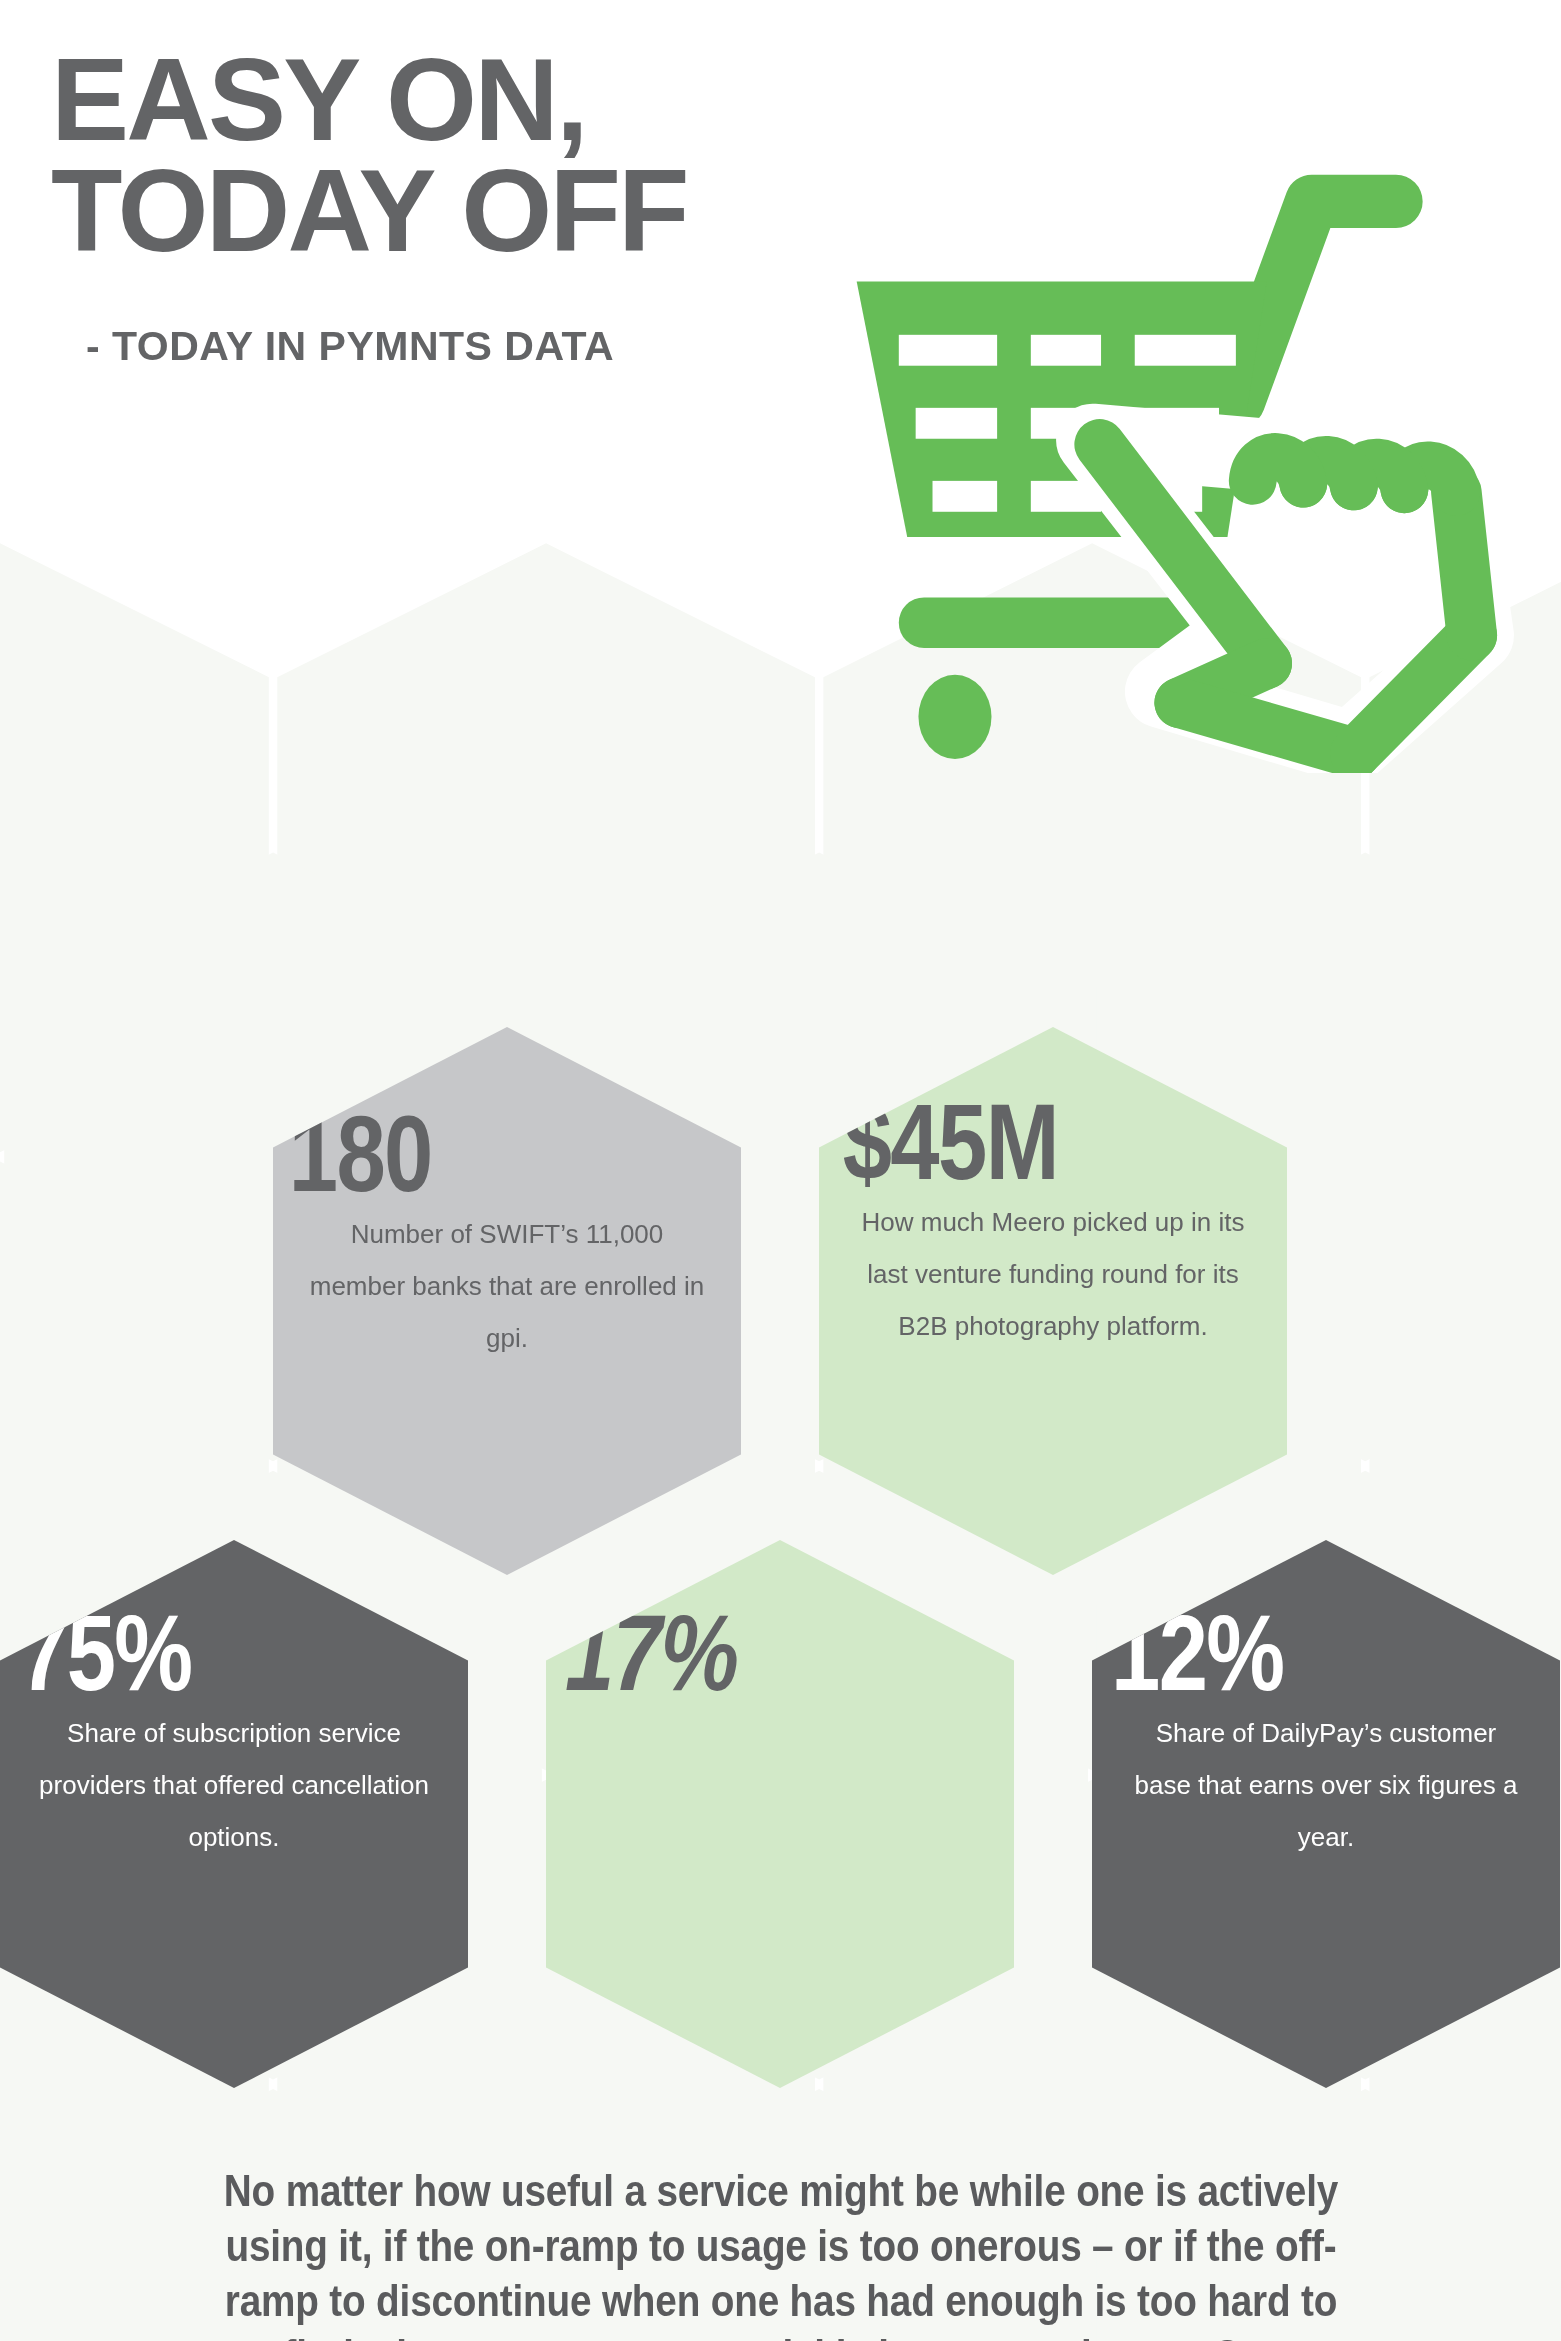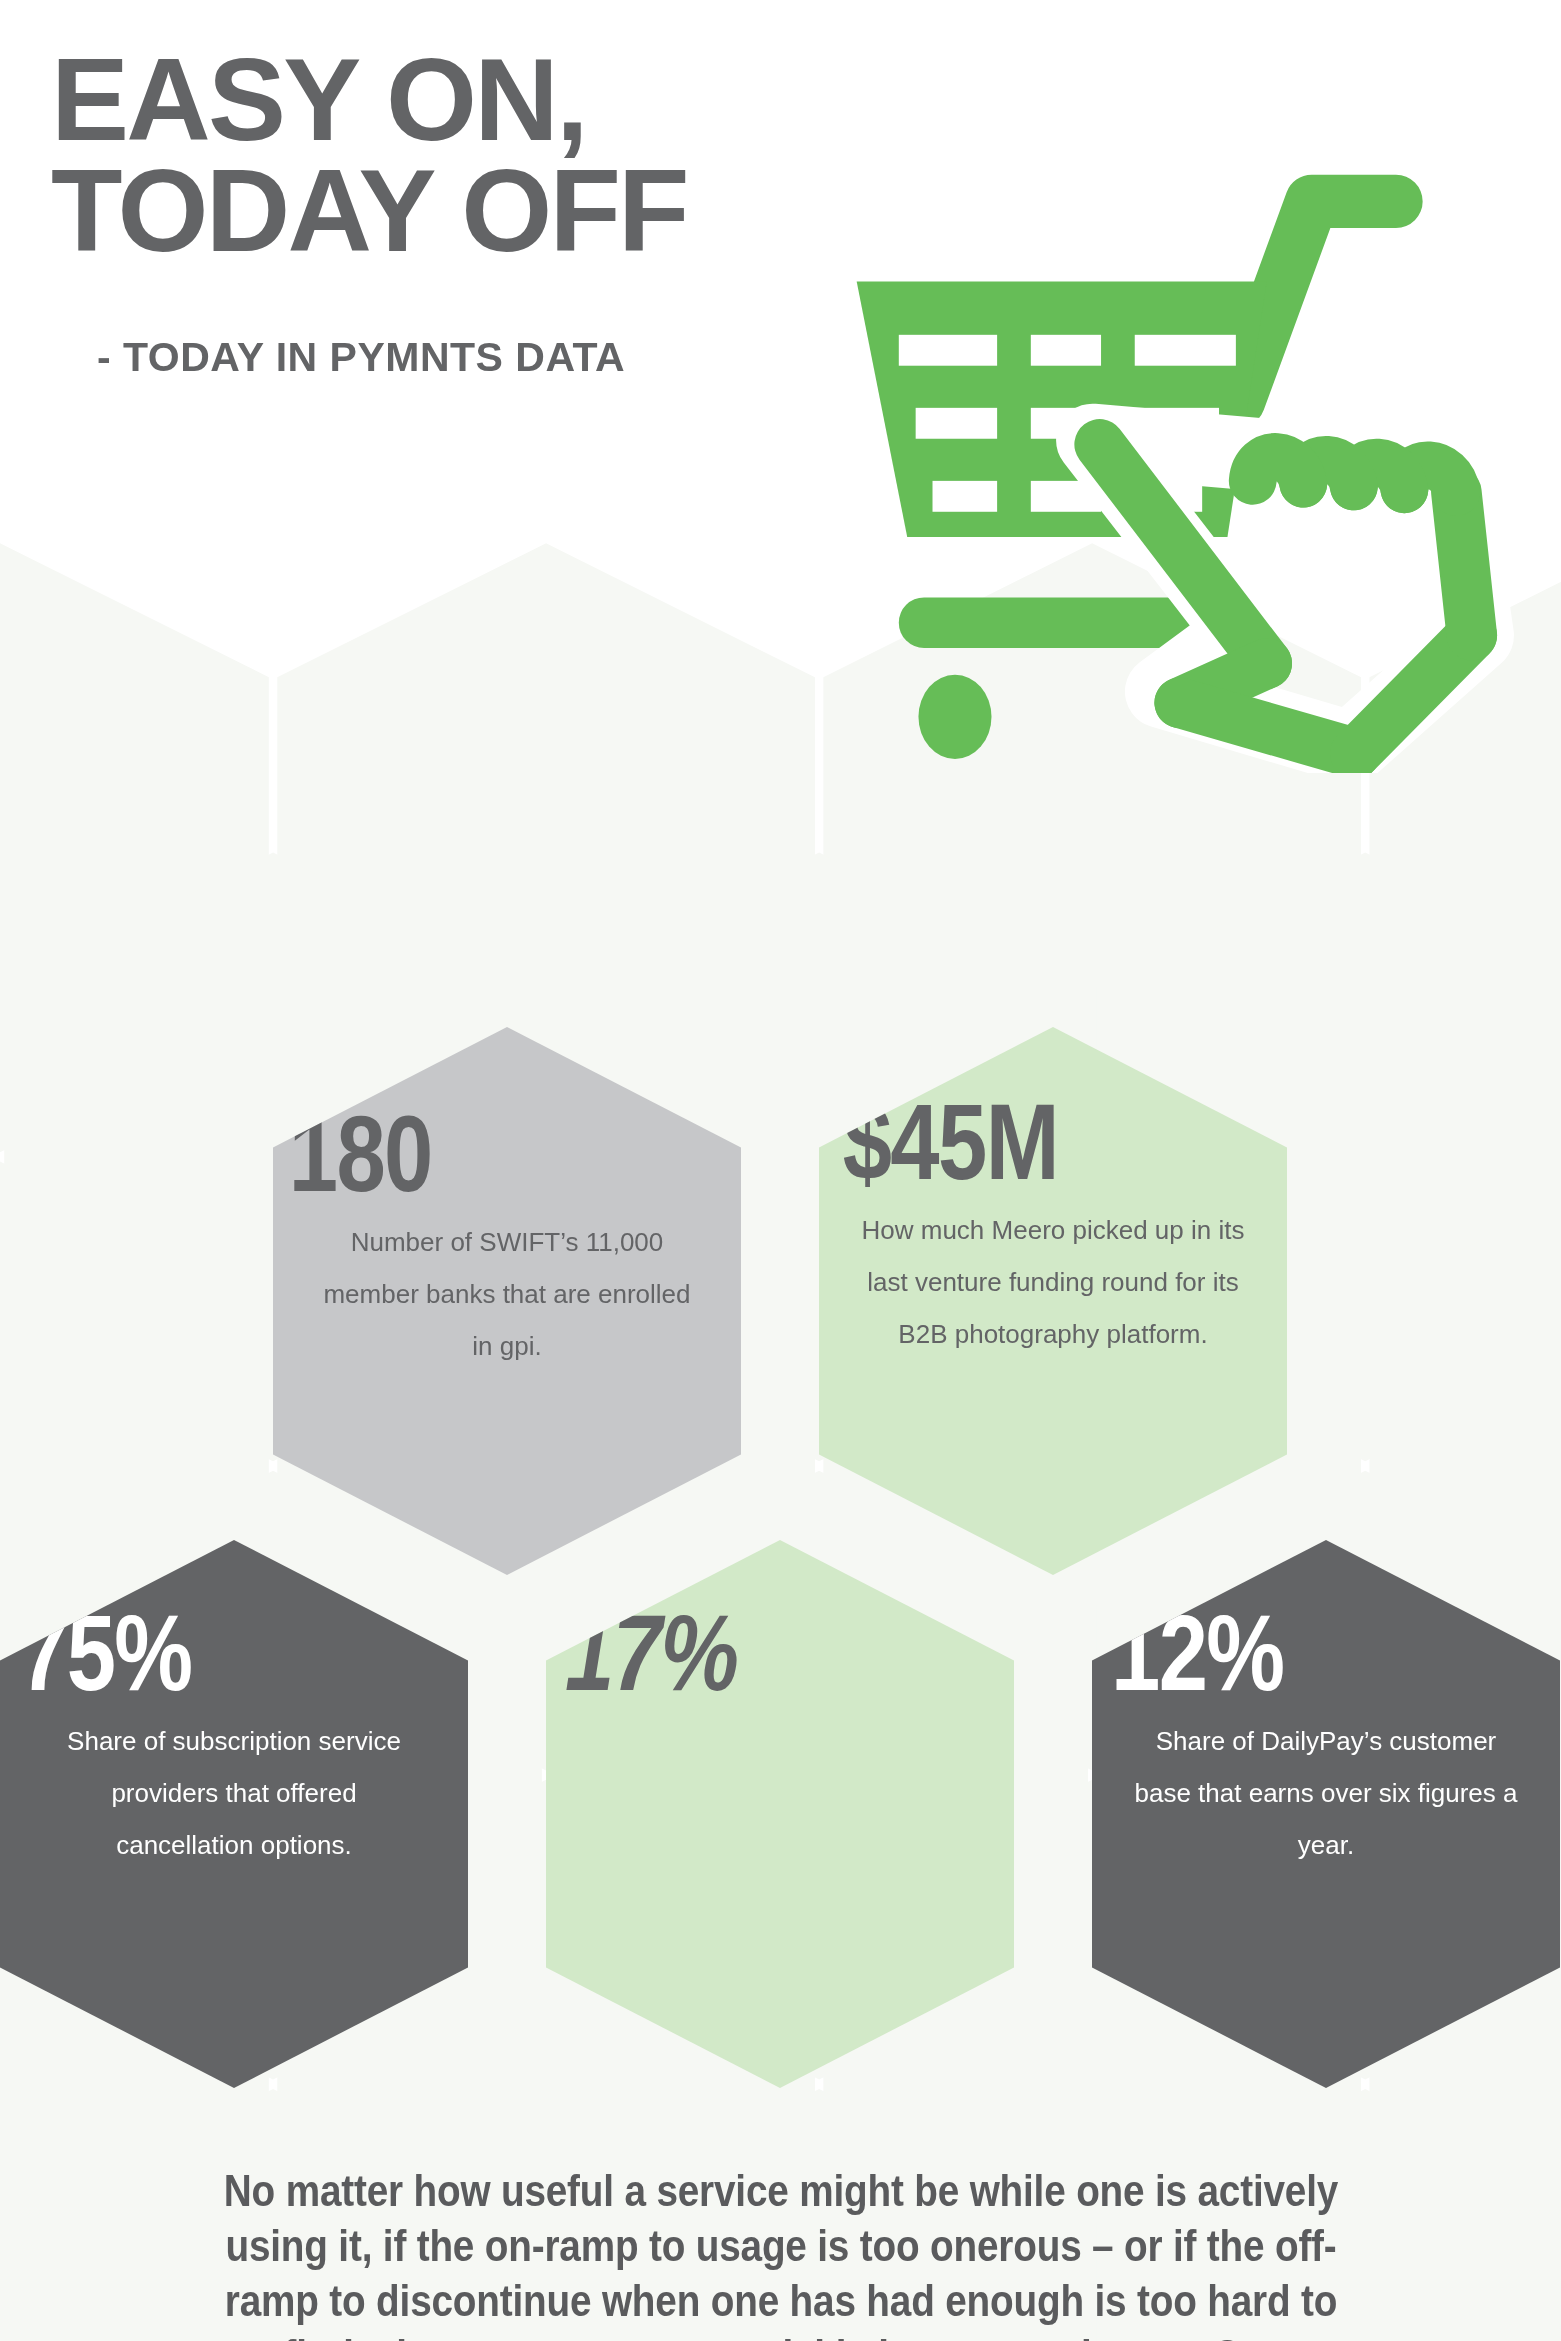--- a/index.html
+++ b/index.html
@@ -54,21 +54,21 @@
     letter-spacing: -2.8px;
     margin: 0;
     white-space: nowrap;
   }
   #subtitle {
     color: #636466;
     font-family: "Liberation Sans", sans-serif;
     font-weight: bold;
     font-size: 41px;
     letter-spacing: 0.5px;
-    margin: 12px;
+    margin: 1px;
     padding-top: 56px;
     padding-left: 34px;
     white-space: nowrap;
   }
 
   #cart-icon-wrap {
     position: absolute;
     left: 817px;
     top: 141px;
     width: 731px;
@@ -103,21 +103,21 @@
     line-height: 1.0;
     letter-spacing: -1.9px;
     margin: 0;
     transform: scaleX(0.82);
   }
   .hex-desc {
     font-family: "Liberation Sans", sans-serif;
     font-weight: normal;
     font-size: 26px;
     line-height: 2.0;
-    margin: 8px;
+    margin: 0;
     text-align: center;
     padding: 0 33px;
   }
 
   .hex-grey-light { background: #C6C7C9; }
   .hex-green-light { background: #D2E9C8; }
   .hex-grey-dark  { background: #636466; }
 
   .txt-dark  { color: #636466; }
   .txt-white { color: #ffffff; }

